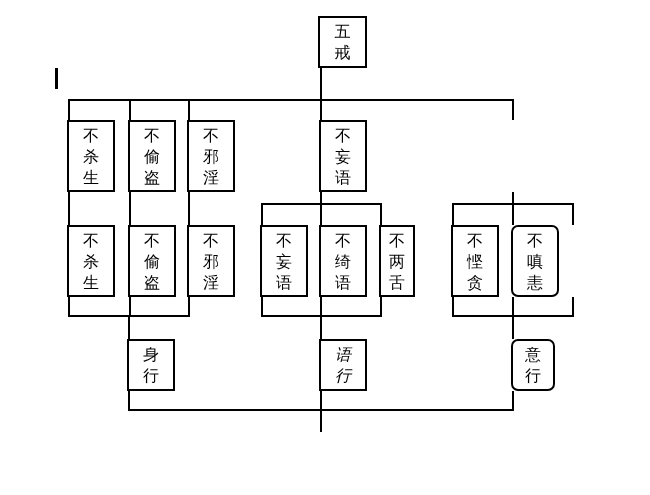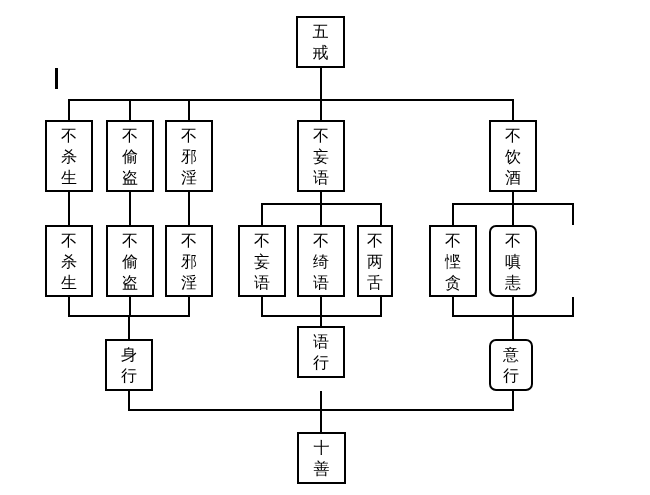--- a/index.html
+++ b/index.html
@@ -16,20 +16,21 @@
     overflow: hidden;
   }
   .node {
     position: absolute;
     box-sizing: border-box;
     border: 2px solid #000000;
     background: #ffffff;
     display: flex;
     align-items: center;
     justify-content: center;
+    margin-left: 22px;
   }
   .node .label {
     width: 18px;
     font-size: 16px;
     line-height: 21px;
     color: #000000;
     text-align: center;
     word-break: break-all;
     letter-spacing: 0;
   }
@@ -65,23 +66,20 @@
     <span class="label">不杀生</span>
   </div>
   <div class="node" style="left:106px; top:120px; width:48px; height:72px;">
     <span class="label">不偷盗</span>
   </div>
   <div class="node" style="left:165px; top:120px; width:48px; height:72px;">
     <span class="label">不邪淫</span>
   </div>
   <div class="node" style="left:297px; top:120px; width:48px; height:72px;">
     <span class="label">不妄语</span>
-  </div>
-  <div class="node" style="left:489px; top:120px; width:48px; height:72px;">
-    <span class="label">不饮酒</span>
   </div>
 
   <div class="vline" style="left:68px;  top:192px; width:2px; height:33px;"></div>
   <div class="vline" style="left:129px; top:192px; width:2px; height:33px;"></div>
   <div class="vline" style="left:188px; top:192px; width:2px; height:33px;"></div>
 
   <div class="vline" style="left:320px; top:192px; width:2px; height:13px;"></div>
   <div class="hline" style="left:261px; top:203px; width:121px; height:2px;"></div>
   <div class="vline" style="left:261px; top:203px; width:2px; height:22px;"></div>
   <div class="vline" style="left:320px; top:203px; width:2px; height:22px;"></div>
@@ -132,30 +130,27 @@
 
   <div class="vline" style="left:452px; top:297px; width:2px; height:19px;"></div>
   <div class="vline" style="left:512px; top:297px; width:2px; height:19px;"></div>
   <div class="vline" style="left:572px; top:297px; width:2px; height:19px;"></div>
   <div class="hline" style="left:452px; top:315px; width:122px; height:2px;"></div>
   <div class="vline" style="left:512px; top:315px; width:2px; height:24px;"></div>
 
   <div class="node" style="left:105px; top:339px; width:48px; height:52px;align-items:center;">
     <span class="label">身行</span>
   </div>
-  <div class="node" style="left:297px; top:326px; width:48px; height:52px;">
+  <div class="node" style="left:297px; top:339px; width:48px; height:52px;font-style:italic;">
     <span class="label">语行</span>
   </div>
   <div class="node" style="left:489px; top:339px; width:44px; height:52px;border-radius:7px;">
     <span class="label">意行</span>
   </div>
 
   <div class="vline" style="left:128px; top:391px; width:2px; height:20px;"></div>
   <div class="vline" style="left:320px; top:391px; width:2px; height:20px;"></div>
   <div class="vline" style="left:512px; top:391px; width:2px; height:20px;"></div>
   <div class="hline" style="left:128px; top:409px; width:386px; height:2px;"></div>
   <div class="vline" style="left:320px; top:409px; width:2px; height:23px;"></div>
 
-  <div class="node" style="left:297px; top:432px; width:49px; height:52px;">
-    <span class="label">十善</span>
-  </div>
 
 </div>
 
 </body></html>

